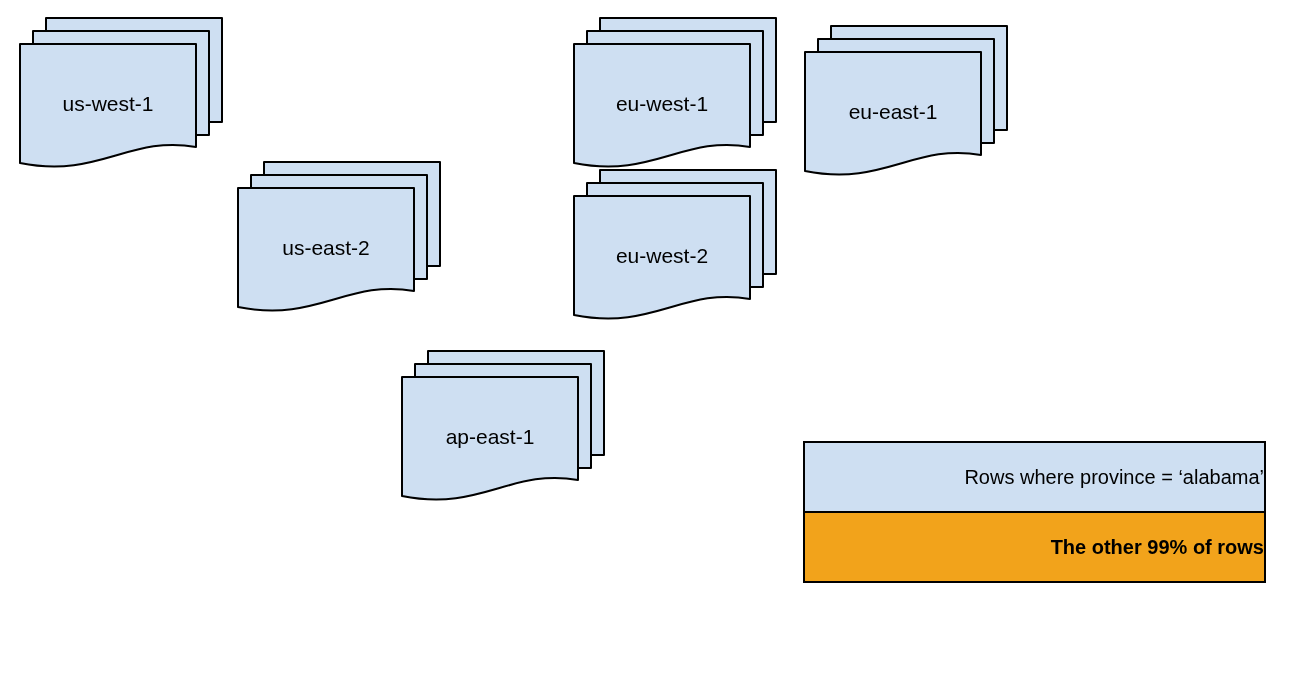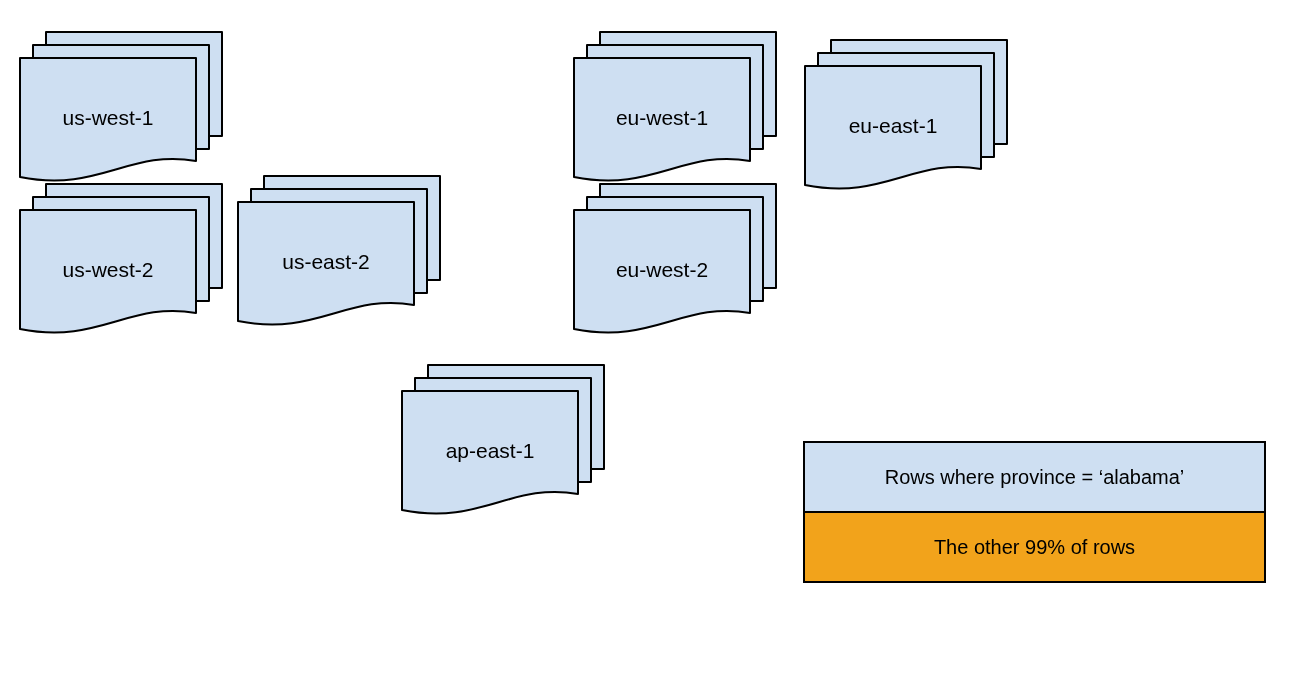--- a/index.html
+++ b/index.html
@@ -12,21 +12,20 @@
     position: relative;
     width: 1296px;
     height: 680px;
     background: #ffffff;
     overflow: hidden;
   }
   .stack {
     position: absolute;
     width: 206px;
     height: 160px;
-    margin-top: 14px;
   }
   .stack svg { display: block; }
   .page {
     fill: var(--region_fill, #cedff2);
     stroke: var(--stroke, #000000);
     stroke-width: 2;
     stroke-linejoin: round;
   }
   .stack--orange .page {
     fill: var(--highlight_fill, #f2a31b);
@@ -41,26 +40,27 @@
     left: 803px;
     top: 441px;
     width: 463px;
     border: 2px solid var(--stroke, #000000);
     box-sizing: border-box;
   }
   .legend-row {
     height: 68px;
     display: flex;
     align-items: center;
-    justify-content: center;
+    justify-content: flex-end;
     font-size: 20px;
     color: var(--text, #000000);
   }
   .legend-row + .legend-row {
     border-top: 2px solid var(--stroke, #000000);
+    font-weight: bold;
   }
   .legend-row--blue { background: var(--region_fill, #cedff2); }
   .legend-row--orange { background: var(--highlight_fill, #f2a31b); }
 </style>
 </head>
 <body>
 
 <div class="canvas">
 
   <div class="stack" style="left:19px; top:17px">
@@ -84,28 +84,20 @@
 
   <div class="stack" style="left:804px; top:25px">
     <svg viewBox="0 0 206 160" width="206" height="160">
       <rect class="page" x="27" y="1" width="176" height="104"></rect>
       <rect class="page" x="14" y="14" width="176" height="104"></rect>
       <path class="page" d="M1,27 H177 V130 C110,118 80,162 1,146 Z"></path>
       <text class="stack-label" x="89" y="94" text-anchor="middle">eu-east-1</text>
     </svg>
   </div>
 
-  <div class="stack" style="left:19px; top:169px">
-    <svg viewBox="0 0 206 160" width="206" height="160">
-      <rect class="page" x="27" y="1" width="176" height="104"></rect>
-      <rect class="page" x="14" y="14" width="176" height="104"></rect>
-      <path class="page" d="M1,27 H177 V130 C110,118 80,162 1,146 Z"></path>
-      <text class="stack-label" x="89" y="94" text-anchor="middle">us-west-2</text>
-    </svg>
-  </div>
 
   <div class="stack" style="left:237px; top:161px">
     <svg viewBox="0 0 206 160" width="206" height="160">
       <rect class="page" x="27" y="1" width="176" height="104"></rect>
       <rect class="page" x="14" y="14" width="176" height="104"></rect>
       <path class="page" d="M1,27 H177 V130 C110,118 80,162 1,146 Z"></path>
       <text class="stack-label" x="89" y="94" text-anchor="middle">us-east-2</text>
     </svg>
   </div>
 

